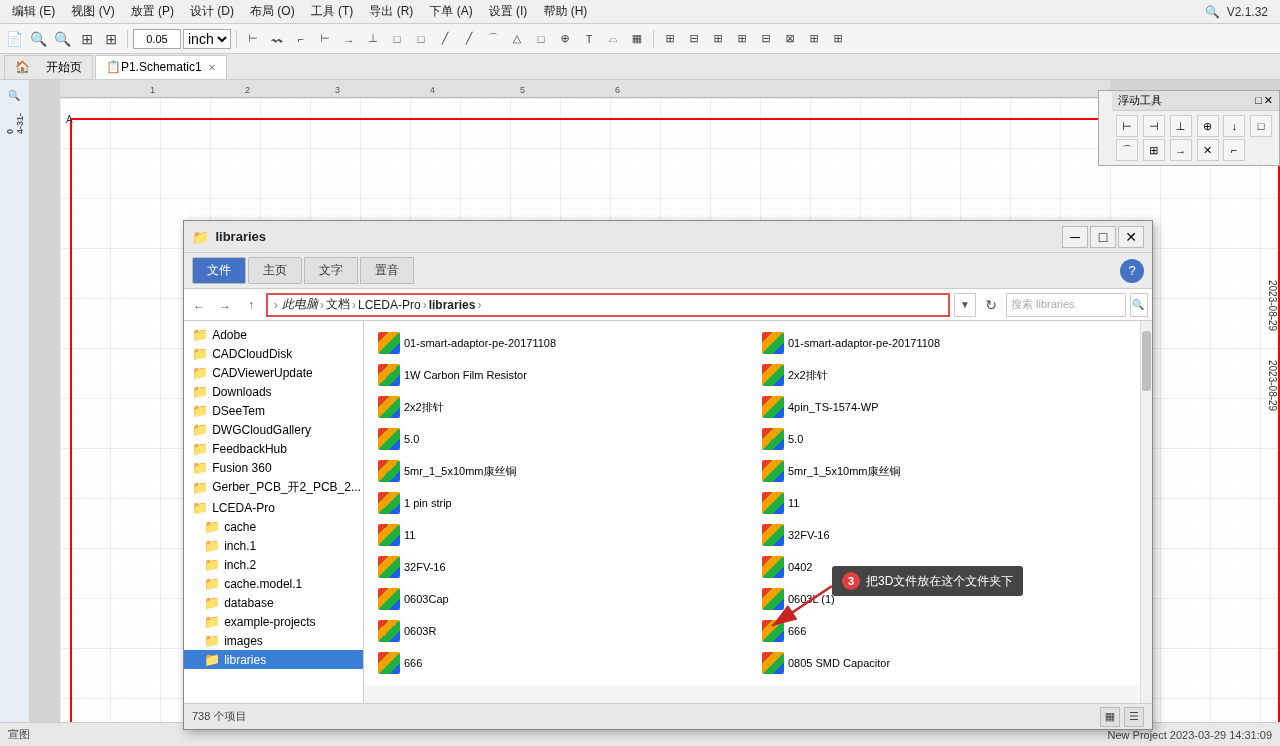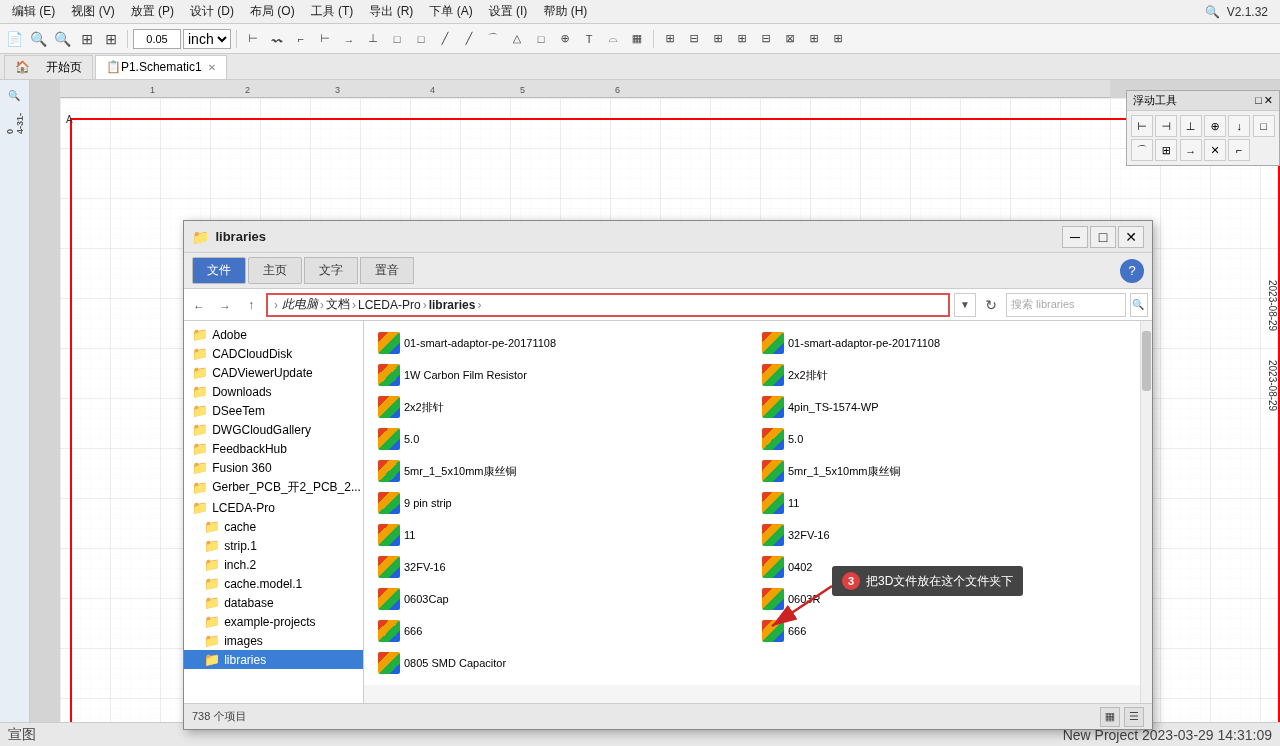--- a/index.html
+++ b/index.html
@@ -29,21 +29,21 @@
     .left-sidebar-btn { width: 22px; height: 22px; font-size: 10px; display: flex; align-items: center; justify-content: center; cursor: pointer; margin-bottom: 2px; color: #555; }
     .canvas-area { flex: 1; background: #d4d4d4; position: relative; overflow: hidden; }
 
     
     .ruler-h { position: absolute; top: 0; left: 30px; right: 170px; height: 18px; background: #e0e0e0; border-bottom: 1px solid #bbb; display: flex; align-items: flex-end; overflow: hidden; }
 
     
     .schematic-canvas { position: absolute; top: 18px; left: 30px; right: 0; bottom: 0; background: white; overflow: hidden; }
 
     
-    .float-panel { position: absolute; top: 10px; right: 0; width: 154px; background: #f0f0f0; border: 1px solid #aaa; z-index: 10; }
+    .float-panel { position: absolute; top: 10px; right: 0; width: 182px; background: #f0f0f0; border: 1px solid #aaa; z-index: 10; padding-left: 13px; }
     .float-panel-title { background: #e0e0e0; padding: 2px 6px; font-size: 11px; display: flex; align-items: center; justify-content: space-between; border-bottom: 1px solid #ccc; }
     .float-panel-body { padding: 4px; display: grid; grid-template-columns: repeat(6, 1fr); gap: 2px; }
     .float-btn { width: 22px; height: 22px; display: flex; align-items: center; justify-content: center; font-size: 13px; cursor: pointer; background: #f5f5f5; border: 1px solid #ccc; }
 
     
     .dialog { position: absolute; left: 183px; top: 220px; width: 970px; height: 510px; background: #f5f5f5; border: 1px solid #888; box-shadow: 3px 3px 10px rgba(0,0,0,0.3); z-index: 100; display: flex; flex-direction: column; }
     .dialog-titlebar { background: #e8e8e8; border-bottom: 1px solid #ccc; height: 32px; display: flex; align-items: center; padding: 0 8px; }
     .dialog-title-icon { margin-right: 6px; font-size: 14px; }
     .dialog-title-text { font-size: 13px; font-weight: bold; color: #222; flex: 1; }
     .dialog-title-btns { display: flex; gap: 2px; }
@@ -80,21 +80,21 @@
     
     .lceda-icon { width: 22px; height: 22px; background: linear-gradient(135deg, #e04020 25%, #f0a000 25%, #f0a000 50%, #20b040 50%, #20b040 75%, #2060e0 75%); border-radius: 2px; flex-shrink: 0; margin-right: 4px; }
 
     
     .dialog-statusbar { height: 26px; background: #e8e8e8; border-top: 1px solid #ccc; display: flex; align-items: center; padding: 0 8px; font-size: 11px; color: #444; justify-content: space-between; }
 
     
     .annotation { position: absolute; background: #333; color: white; padding: 5px 10px; border-radius: 3px; font-size: 12px; white-space: nowrap; z-index: 200; }
 
     
-    .main-statusbar { position: absolute; bottom: 0; left: 0; right: 0; height: 24px; background: #e8e8e8; border-top: 1px solid #ccc; display: flex; align-items: center; padding: 0 8px; font-size: 14px; color: #444; }
+    .main-statusbar { position: absolute; bottom: 0; left: 0; right: 0; height: 24px; background: #e8e8e8; border-top: 1px solid #ccc; display: flex; align-items: center; padding: 0 8px; font-size: 11px; color: #444; }
     .statusbar-right { margin-left: auto; display: flex; gap: 8px; }
 
     
     .file-list::-webkit-scrollbar, .file-tree::-webkit-scrollbar { width: 8px; }
     .file-list::-webkit-scrollbar-track, .file-tree::-webkit-scrollbar-track { background: #f0f0f0; }
     .file-list::-webkit-scrollbar-thumb, .file-tree::-webkit-scrollbar-thumb { background: #bbb; border-radius: 4px; }
 
     
     .file-list-scroll { position: relative; flex: 1; overflow: hidden; }
     .vscrollbar { position: absolute; right: 0; top: 0; bottom: 0; width: 12px; background: #f0f0f0; border-left: 1px solid #ddd; }
@@ -327,21 +327,21 @@
         <span class="tree-icon">📁</span>
         <span>LCEDA-Pro</span>
       </div>
 
       <div class="tree-item" style="padding-left:20px;">
         <span class="tree-icon">📁</span>
         <span>cache</span>
       </div>
       <div class="tree-item" style="padding-left:20px;">
         <span class="tree-icon">📁</span>
-        <span>strip.1</span>
+        <span>inch.1</span>
       </div>
       <div class="tree-item" style="padding-left:20px;">
         <span class="tree-icon">📁</span>
         <span>inch.2</span>
       </div>
       <div class="tree-item" style="padding-left:20px;">
         <span class="tree-icon">📁</span>
         <span>cache.model.1</span>
       </div>
       <div class="tree-item" style="padding-left:20px;">
@@ -405,21 +405,21 @@
           <div class="lceda-icon"></div>
           <span>5mr_1_5x10mm康丝铜</span>
         </div>
         <div class="file-item">
           <div class="lceda-icon"></div>
           <span>5mr_1_5x10mm康丝铜</span>
         </div>
 
         <div class="file-item">
           <div class="lceda-icon"></div>
-          <span>9 pin strip</span>
+          <span>1 pin strip</span>
         </div>
         <div class="file-item">
           <div class="lceda-icon"></div>
           <span>11</span>
         </div>
 
         <div class="file-item">
           <div class="lceda-icon"></div>
           <span>11</span>
         </div>
@@ -435,20 +435,24 @@
 
         <div class="file-item">
           <div class="lceda-icon"></div>
           <span>0402</span>
         </div>
         <div class="file-item">
           <div class="lceda-icon"></div>
           <span>0603Cap</span>
         </div>
 
+        <div class="file-item">
+          <div class="lceda-icon"></div>
+          <span>0603L (1)</span>
+        </div>
         <div class="file-item" style="position:relative;">
           <div class="lceda-icon"></div>
           <span>0603R</span>
         </div>
 
         <div class="file-item">
           <div class="lceda-icon"></div>
           <span>666</span>
         </div>
         <div class="file-item">

